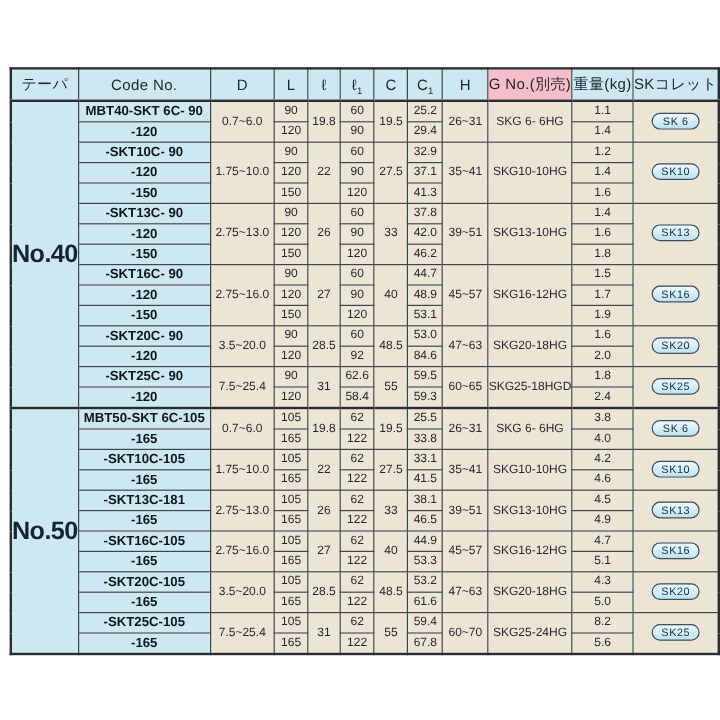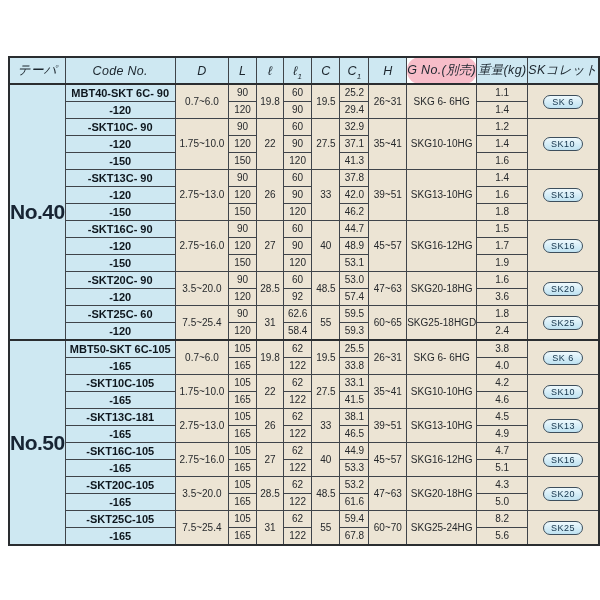--- a/index.html
+++ b/index.html
@@ -26,24 +26,23 @@
     border:1px solid var(--border-dark);
     padding:0;margin:0;
     text-align:center;vertical-align:middle;
     overflow:hidden;white-space:nowrap;
   }
   thead th{
     height:25px;
     background:var(--header-blue);
     font-size:12.5px;font-weight:normal;color:#1c262e;
     letter-spacing:0.3px;
-    font-style:italic;
   }
   thead th sub{font-size:8px;line-height:0;}
-  thead th.hl{background:var(--header-pink);border-radius:13px;}
+  thead th.hl{background:var(--header-pink);}
   tbody td{
     height:16px;line-height:16px;
     background:var(--cell-beige);
     font-size:10px;color:#26292c;
   }
   td.code{
     background:var(--header-blue);
     text-align:right;padding-right:7px;
     font-weight:bold;font-size:11px;color:#0e161d;
   }
@@ -221,25 +220,25 @@
           <td>53.0</td>
           <td rowspan="2">47~63</td>
           <td rowspan="2">SKG20-18HG</td>
           <td>1.6</td>
           <td class="skcol" rowspan="2"><span class="badge">SK20</span></td>
         </tr>
         <tr>
           <td class="code">-120</td>
           <td>120</td>
           <td>92</td>
-          <td>57.4</td>
-          <td>3.6</td>
-        </tr>
-        <tr>
-          <td class="code">-SKT25C- 60</td>
+          <td>84.6</td>
+          <td>2.0</td>
+        </tr>
+        <tr>
+          <td class="code">-SKT25C- 90</td>
           <td rowspan="2">7.5~25.4</td>
           <td>90</td>
           <td rowspan="2">31</td>
           <td>62.6</td>
           <td rowspan="2">55</td>
           <td>59.5</td>
           <td rowspan="2">60~65</td>
           <td rowspan="2">SKG25-18HGD</td>
           <td>1.8</td>
           <td class="skcol" rowspan="2"><span class="badge">SK25</span></td>

